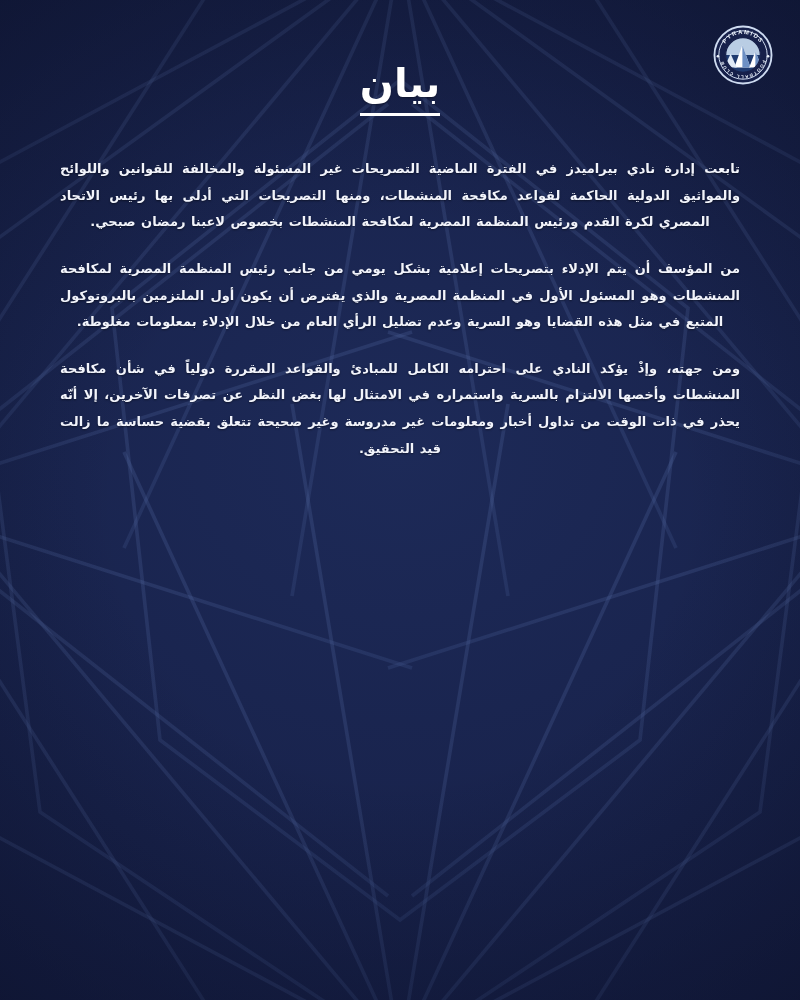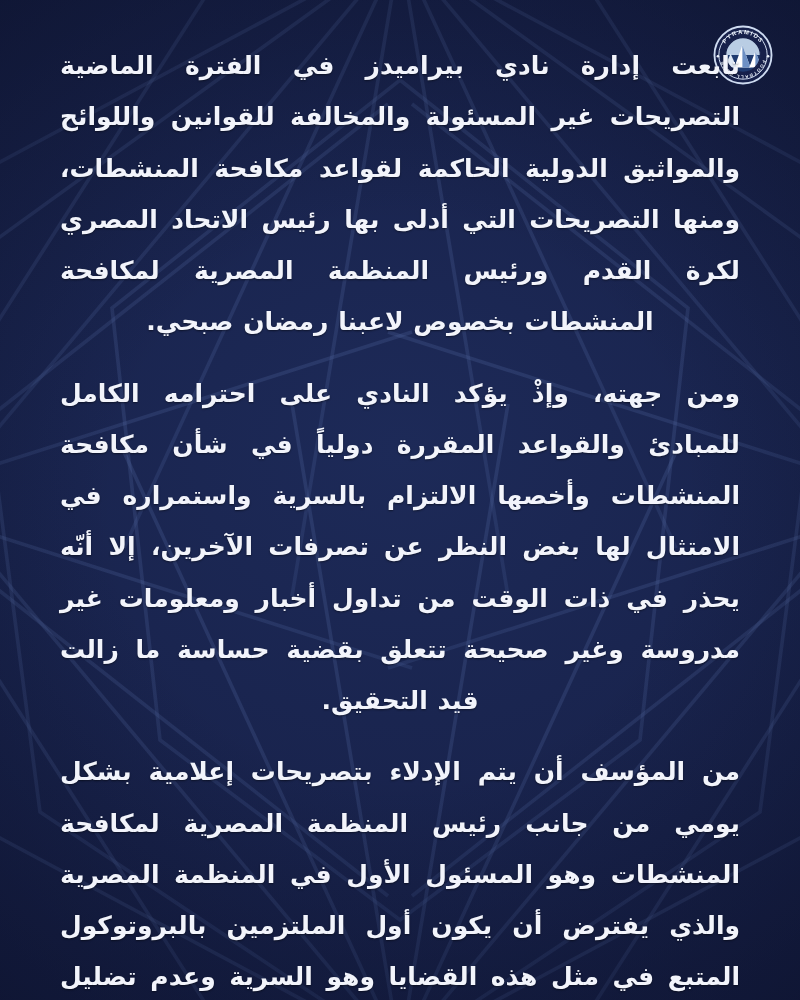--- a/index.html
+++ b/index.html
@@ -73,21 +73,21 @@
 
   .body-copy {
     margin-top: 40px;
     direction: rtl;
     text-align: justify;
     text-align-last: center;
   }
 
   .para {
     color: #f2f4fb;
-    font-size: 25px;
+    font-size: 13px;
     font-weight: 700;
     line-height: 2.05;
     margin-bottom: 20px;
     text-align: justify;
     text-justify: inter-word;
     text-shadow: 0 1px 2px rgba(0,0,0,0.45);
     word-spacing: 1px;
   }
   .para:last-child { margin-bottom: 0; }
 </style>
@@ -188,20 +188,23 @@
       <textPath href="#botArc" startOffset="50%" text-anchor="middle">FOOTBALL CLUB</textPath>
     </text>
 
     <circle cx="9.5" cy="52" r="2.1" fill="#eef4fc"></circle>
     <circle cx="90.5" cy="52" r="2.1" fill="#eef4fc"></circle>
   </svg>
 </div>
 
 <div class="sheet">
 
+  <div class="title-block">
+    <h1 class="title">بيان</h1>
+  </div>
 
   <div class="body-copy">
     <p class="para">تابعت إدارة نادي بيراميدز في الفترة الماضية التصريحات غير المسئولة والمخالفة للقوانين واللوائح والمواثيق الدولية الحاكمة لقواعد مكافحة المنشطات، ومنها التصريحات التي أدلى بها رئيس الاتحاد المصري لكرة القدم ورئيس المنظمة المصرية لمكافحة المنشطات بخصوص لاعبنا رمضان صبحي.</p>
+    <p class="para">من المؤسف أن يتم الإدلاء بتصريحات إعلامية بشكل يومي من جانب رئيس المنظمة المصرية لمكافحة المنشطات وهو المسئول الأول في المنظمة المصرية والذي يفترض أن يكون أول الملتزمين بالبروتوكول المتبع في مثل هذه القضايا وهو السرية وعدم تضليل الرأي العام من خلال الإدلاء بمعلومات مغلوطة.</p>
     <p class="para">ومن جهته، وإذْ يؤكد النادي على احترامه الكامل للمبادئ والقواعد المقررة دولياً في شأن مكافحة المنشطات وأخصها الالتزام بالسرية واستمراره في الامتثال لها بغض النظر عن تصرفات الآخرين، إلا أنّه يحذر في ذات الوقت من تداول أخبار ومعلومات غير مدروسة وغير صحيحة تتعلق بقضية حساسة ما زالت قيد التحقيق.</p>
-    <p class="para">من المؤسف أن يتم الإدلاء بتصريحات إعلامية بشكل يومي من جانب رئيس المنظمة المصرية لمكافحة المنشطات وهو المسئول الأول في المنظمة المصرية والذي يفترض أن يكون أول الملتزمين بالبروتوكول المتبع في مثل هذه القضايا وهو السرية وعدم تضليل الرأي العام من خلال الإدلاء بمعلومات مغلوطة.</p>
   </div>
 
 </div>
 
 </body></html>

